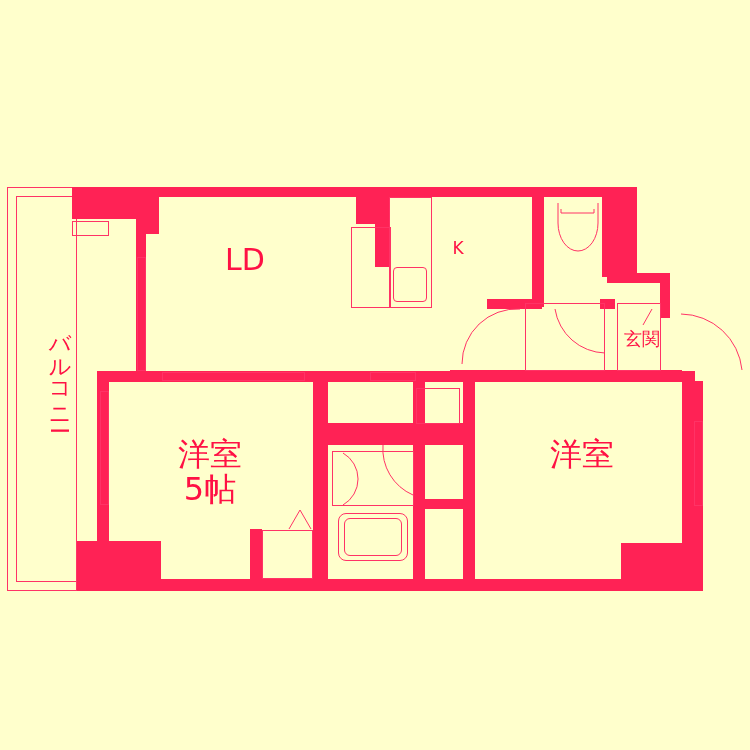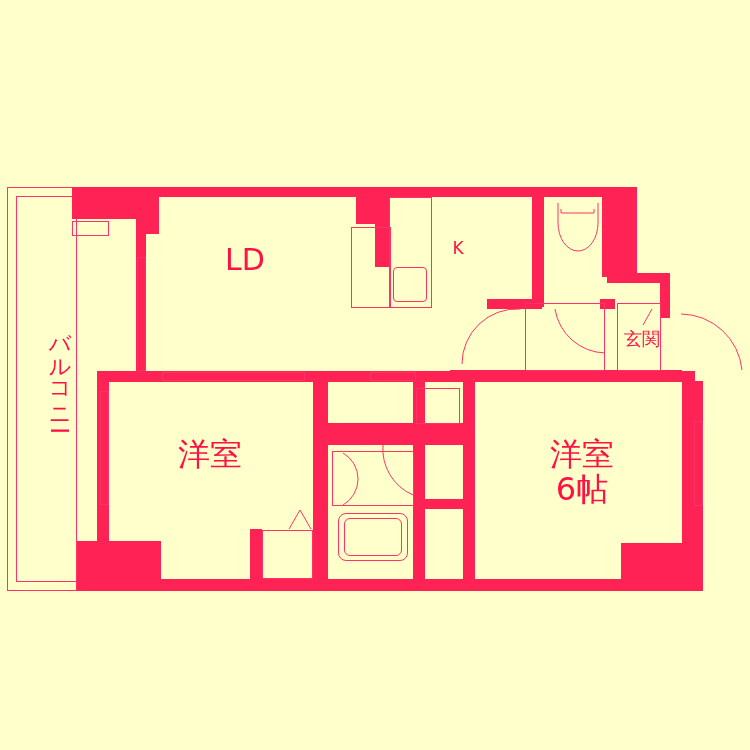--- a/index.html
+++ b/index.html
@@ -79,20 +79,20 @@
     <path d="M289,516 L300,497 L311,516" fill="none" stroke="#ff3366" stroke-width="1"></path>
     <path d="M652,296 L643,312" fill="none" stroke="#ff3366" stroke-width="1"></path>
   </svg>
 
   <div class="lbl" style="left:190px;top:230px;width:110px;font-size:30px;">
     <div>LD</div>
   </div>
   <div class="lbl" style="left:446px;top:226px;width:24px;font-size:17px;">K</div>
   <div class="lbl" style="left:160px;top:424px;width:100px;font-size:32px;">
     <div>洋室</div>
+    <div>5帖</div>
   </div>
   <div class="lbl" style="left:532px;top:424px;width:100px;font-size:32px;">
     <div>洋室</div>
-    <div>6帖</div>
   </div>
   <div class="lbl" style="left:617px;top:316px;width:50px;font-size:18px;">玄関</div>
   <div class="lbl" style="left:47px;top:306px;width:24px;font-size:22px;writing-mode:vertical-rl;line-height:1;">バルコニー</div>
 </div>
 
 </body></html>

